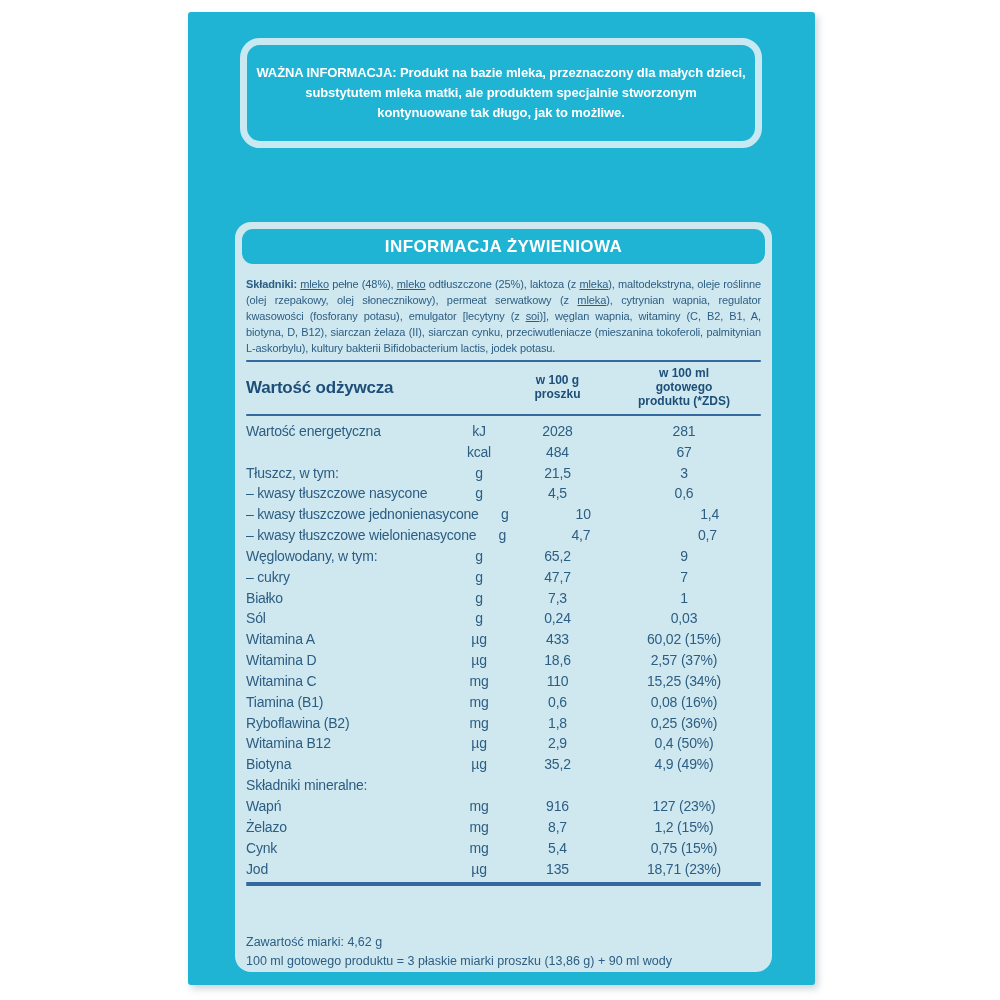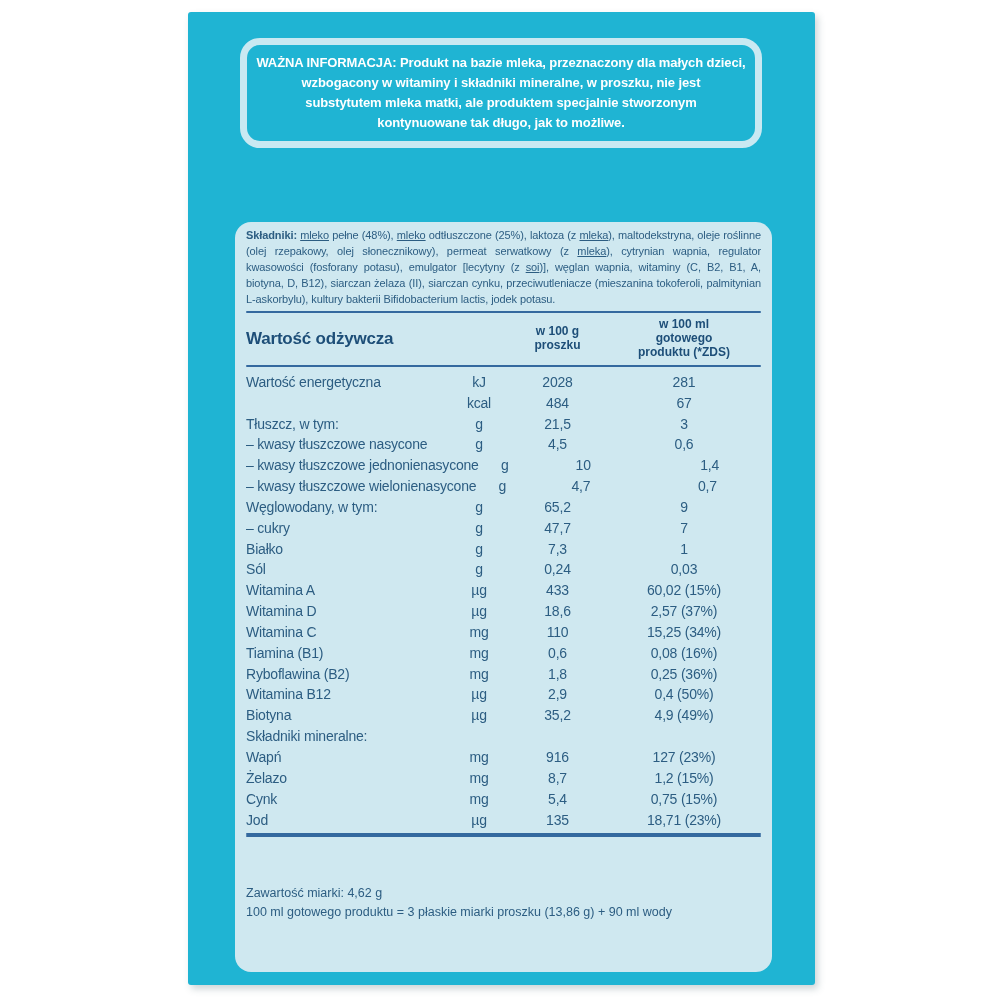--- a/index.html
+++ b/index.html
@@ -51,27 +51,29 @@
 </style>
 </head>
 <body>
 
 <div class="stage">
   <div class="package">
 
     <div class="warning-box">
       <div class="warning-text">
           <div>WAŻNA INFORMACJA: Produkt na bazie mleka, przeznaczony dla małych dzieci,</div>
-          <div>wzbogacony w witaminy i składniki mineralne, w proszku, nie jest</div>
           <div>substytutem mleka matki, ale produktem specjalnie stworzonym</div>
           <div>kontynuowane tak długo, jak to możliwe.</div>
         </div>
     </div>
 
     <div class="nutrition-panel">
+      <div class="panel-header">
+        <span class="panel-title">INFORMACJA ŻYWIENIOWA</span>
+      </div>
 
       <div class="panel-content">
         <p class="ingredients"><span class="b">Składniki:</span><span> </span><span class="u">mleko</span><span> pełne (48%), </span><span class="u">mleko</span><span> odtłuszczone (25%), laktoza (z </span><span class="u">mleka</span><span>), maltodekstryna, oleje roślinne (olej rzepakowy, olej słonecznikowy), permeat serwatkowy (z </span><span class="u">mleka</span><span>), cytrynian wapnia, regulator kwasowości (fosforany potasu), emulgator [lecytyny (z </span><span class="u">soi</span><span>)], węglan wapnia, witaminy (C, B2, B1, A, biotyna, D, B12), siarczan żelaza (II), siarczan cynku, przeciwutleniacze (mieszanina tokoferoli, palmitynian L-askorbylu), kultury bakterii Bifidobacterium lactis, jodek potasu.</span></p>
 
         <div class="divider"></div>
 
         <div class="table-head">
           <span class="table-title">Wartość odżywcza</span>
           <span class="col-head"></span>
           <span class="col-head">

